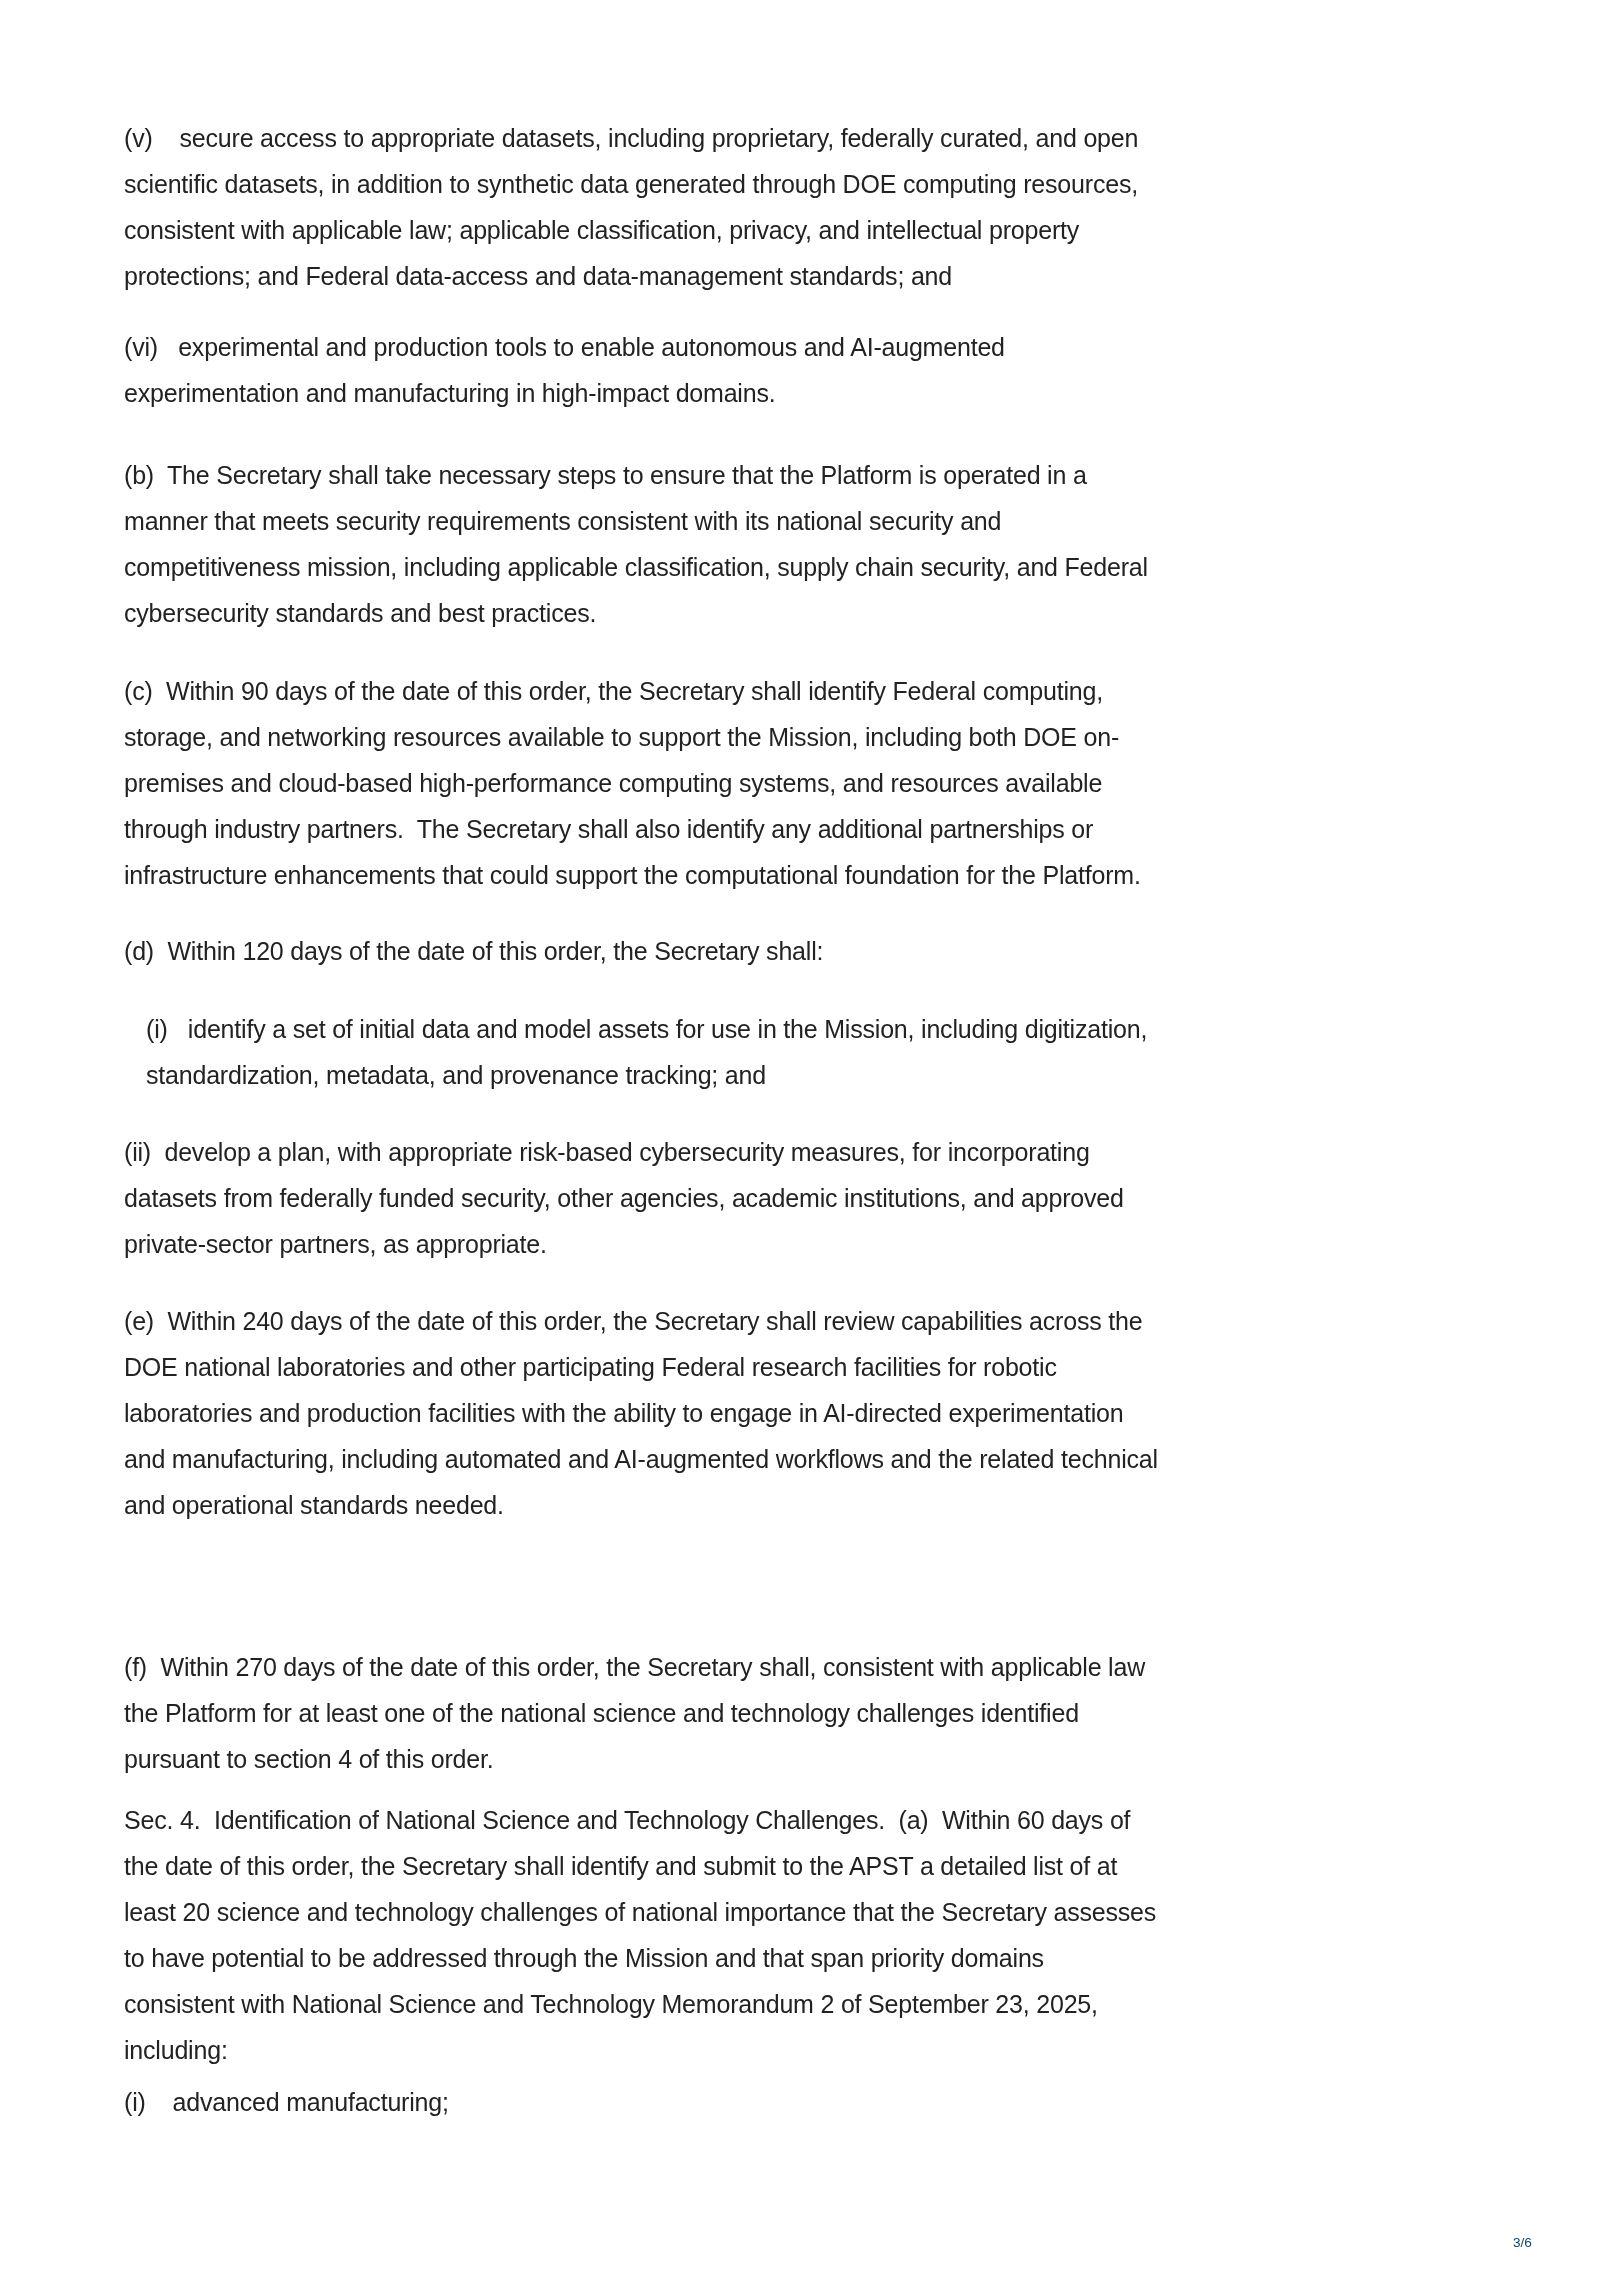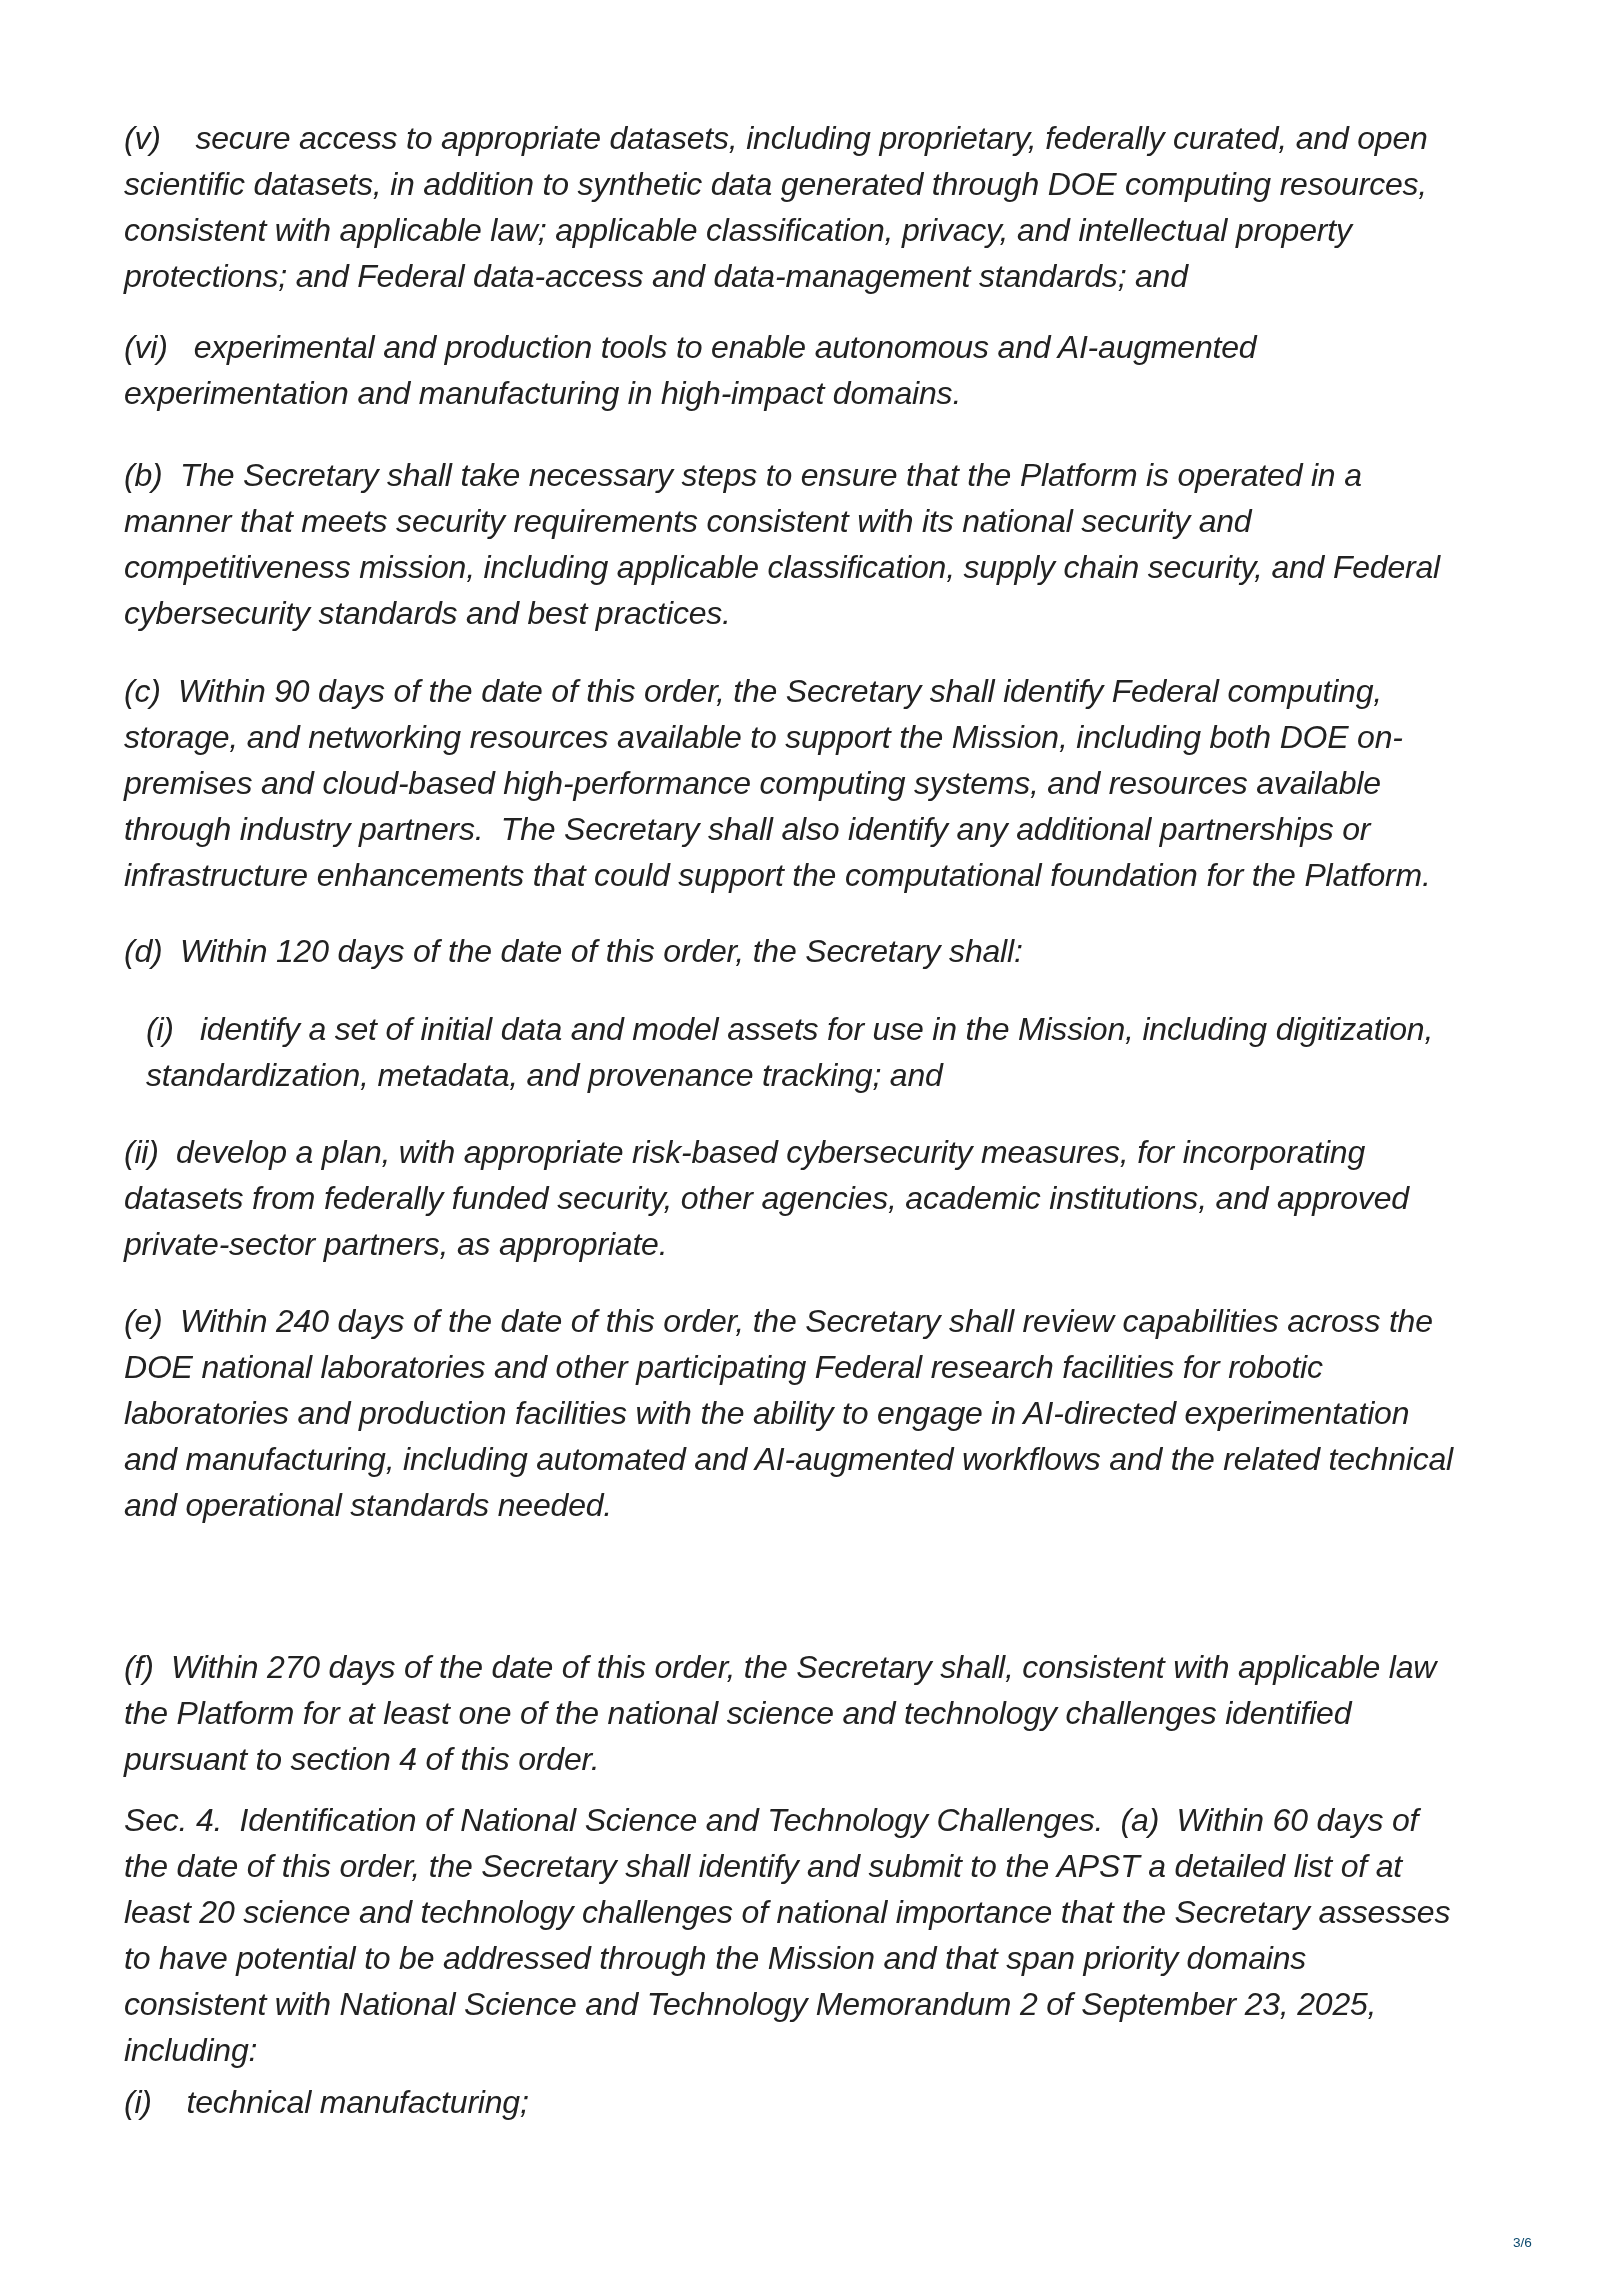--- a/index.html
+++ b/index.html
@@ -23,25 +23,24 @@
     background: #ffffff;
   }
   .para {
     position: absolute;
     left: 124px;
     width: 1411px;
     margin: 0;
   }
   .line {
     display: block;
-    font-size: 32px;
+    font-size: 25px;
     line-height: 46px;
     white-space: pre;
     letter-spacing: -0.2px;
-    font-style: italic;
   }
   .page-number {
     position: absolute;
     left: 1513px;
     top: 2235px;
     font-family: Liberation Sans, sans-serif;
     font-size: 13.6px;
     color: #0c4a6e;
   }
 </style>
@@ -109,18 +108,18 @@
   <p class="para" style="top:1773px;margin-top:24px;">
     <span class="line">Sec. 4.  Identification of National Science and Technology Challenges.  (a)  Within 60 days of</span>
     <span class="line">the date of this order, the Secretary shall identify and submit to the APST a detailed list of at</span>
     <span class="line">least 20 science and technology challenges of national importance that the Secretary assesses</span>
     <span class="line">to have potential to be addressed through the Mission and that span priority domains</span>
     <span class="line">consistent with National Science and Technology Memorandum 2 of September 23, 2025,</span>
     <span class="line">including:</span>
   </p>
 
   <p class="para" style="top:2079px;">
-    <span class="line">(i)    technical manufacturing;</span>
+    <span class="line">(i)    advanced manufacturing;</span>
   </p>
 
   <div class="page-number">3/6</div>
 </div>
 
 
 </body></html>

